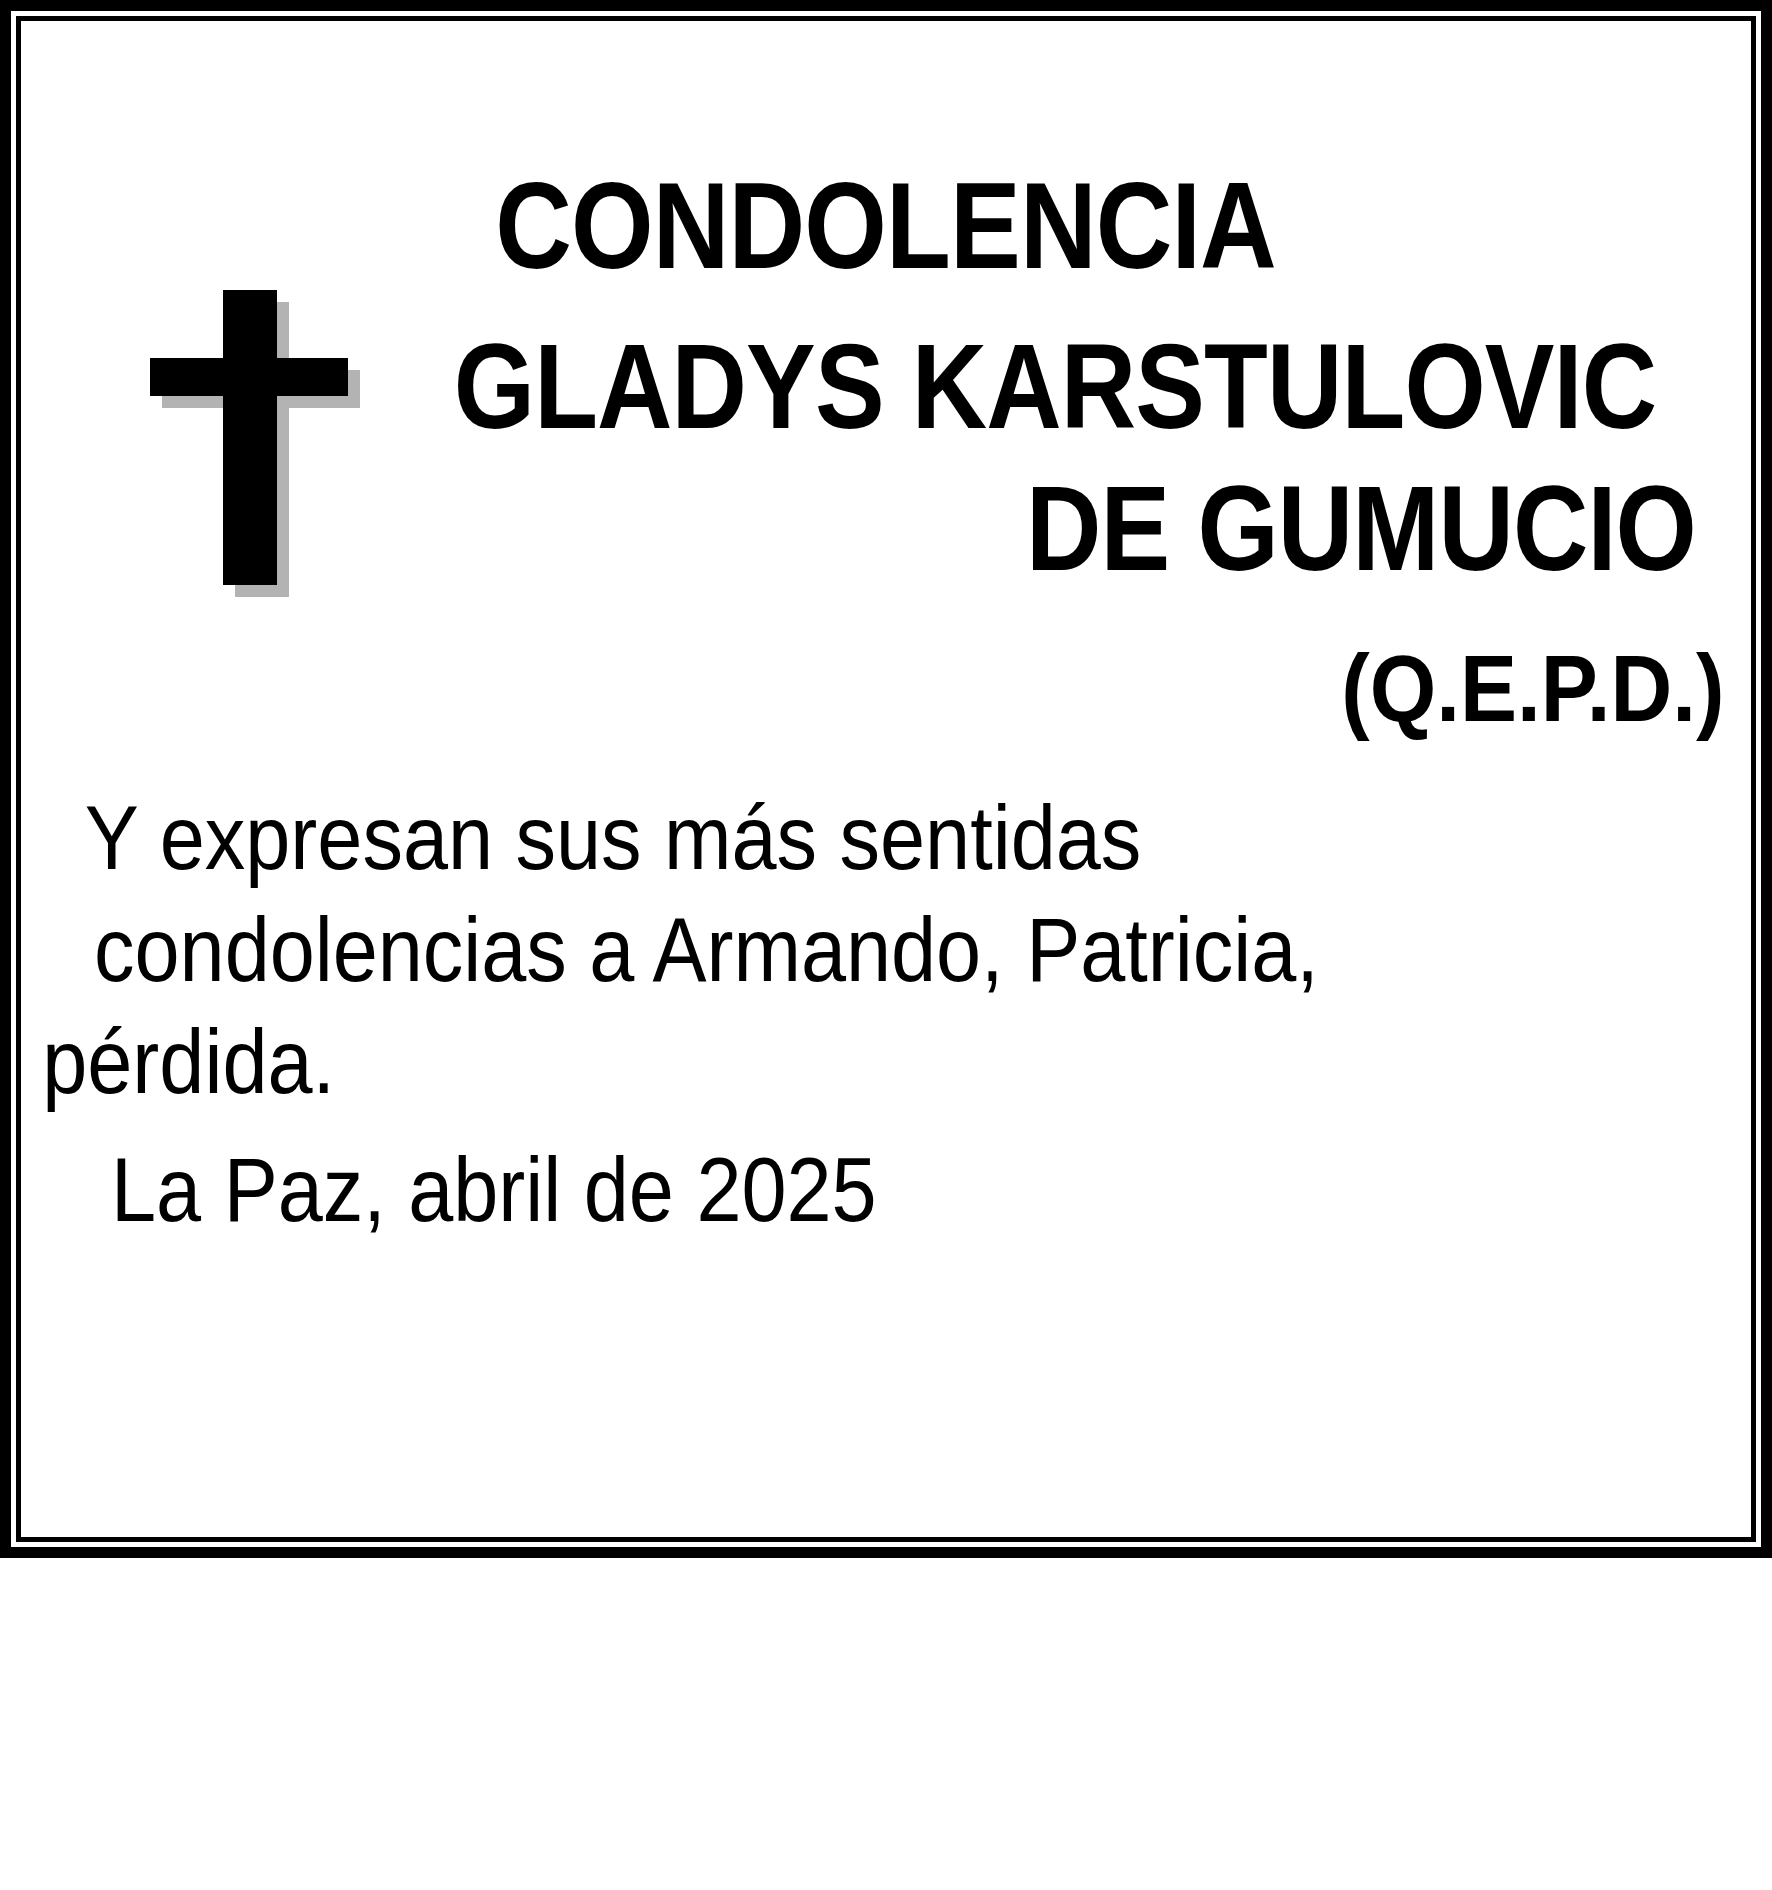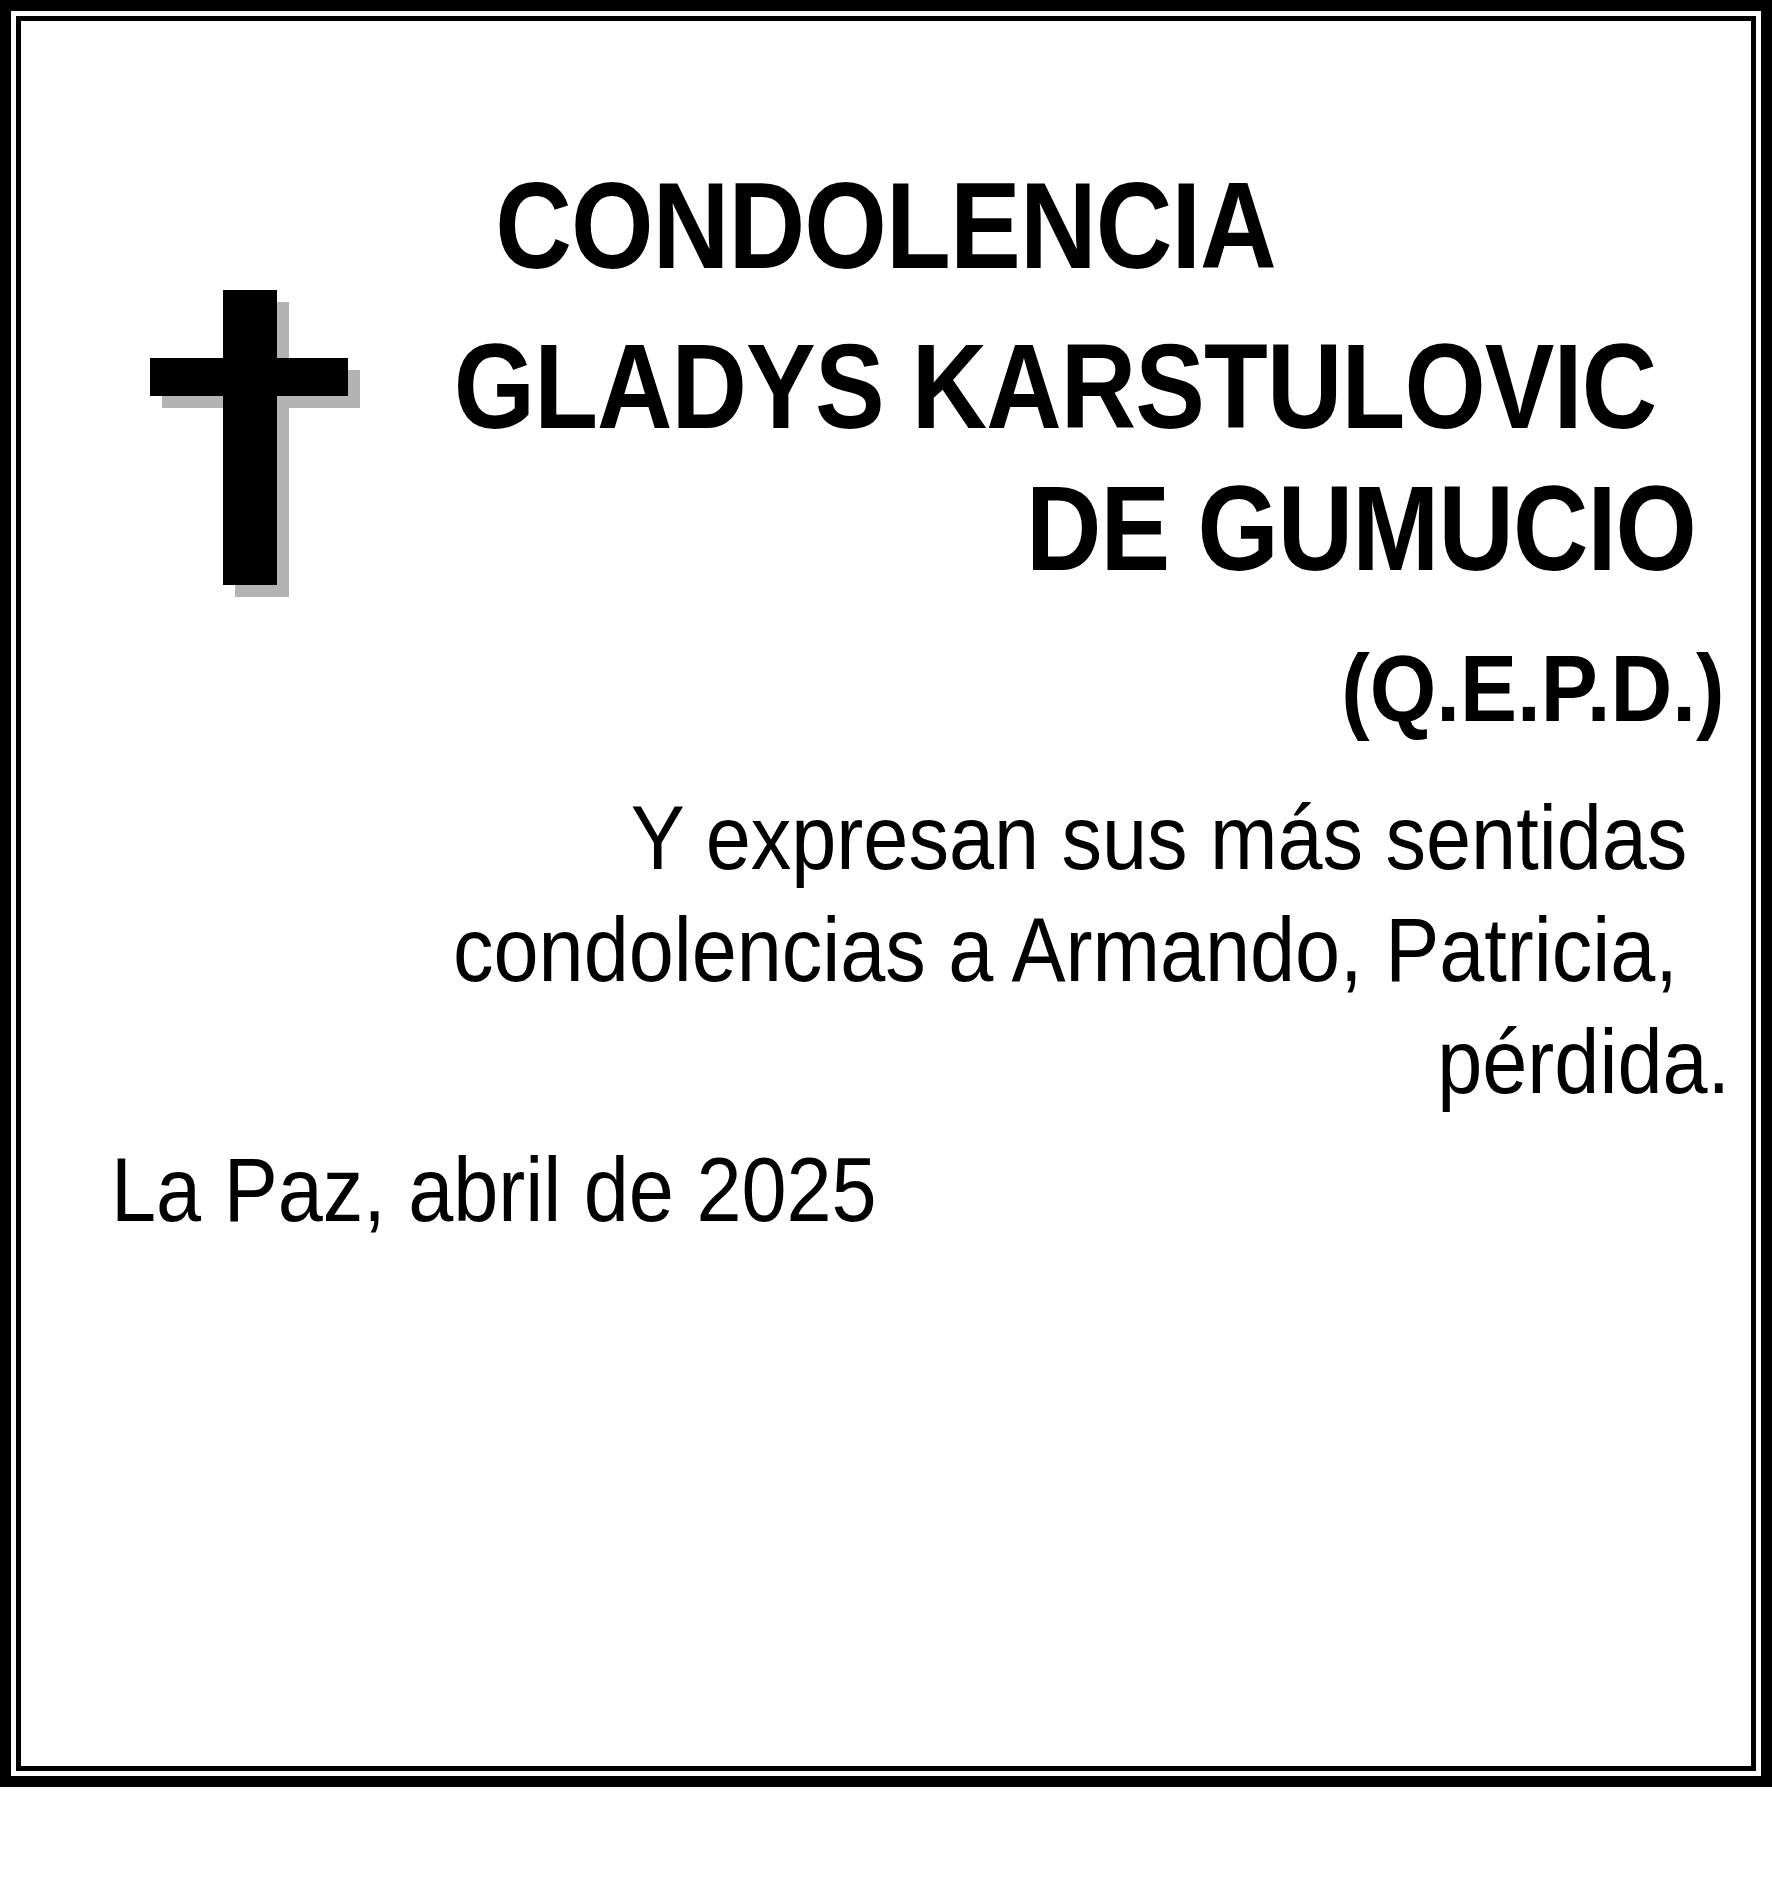--- a/index.html
+++ b/index.html
@@ -3,21 +3,21 @@
 <meta charset="utf-8">
 <style>
   html, body {
     margin: 0;
     padding: 0;
     background: #ffffff;
   }
   .page {
     position: relative;
     width: 1772px;
-    height: 1787px;
+    height: 1558px;
     background: #ffffff;
     font-family: "Liberation Sans", sans-serif;
     color: #000000;
     overflow: hidden;
   }
   
   .frame-outer {
     position: absolute;
     inset: 0;
     border: 11px solid #000000;
@@ -80,21 +80,21 @@
   .qepd {
     margin-top: 32px;
     font-size: 95px;
     line-height: 114px;
     font-weight: bold;
   }
   .message {
     margin-top: 37px;
     font-size: 90px;
     line-height: 112px;
-    text-align: right;
+    text-align: left;
   }
   .dateline {
     margin-top: 16px;
     font-size: 90px;
     line-height: 112px;
     padding-right: 68px;
   }
 </style>
 </head>
 <body>

